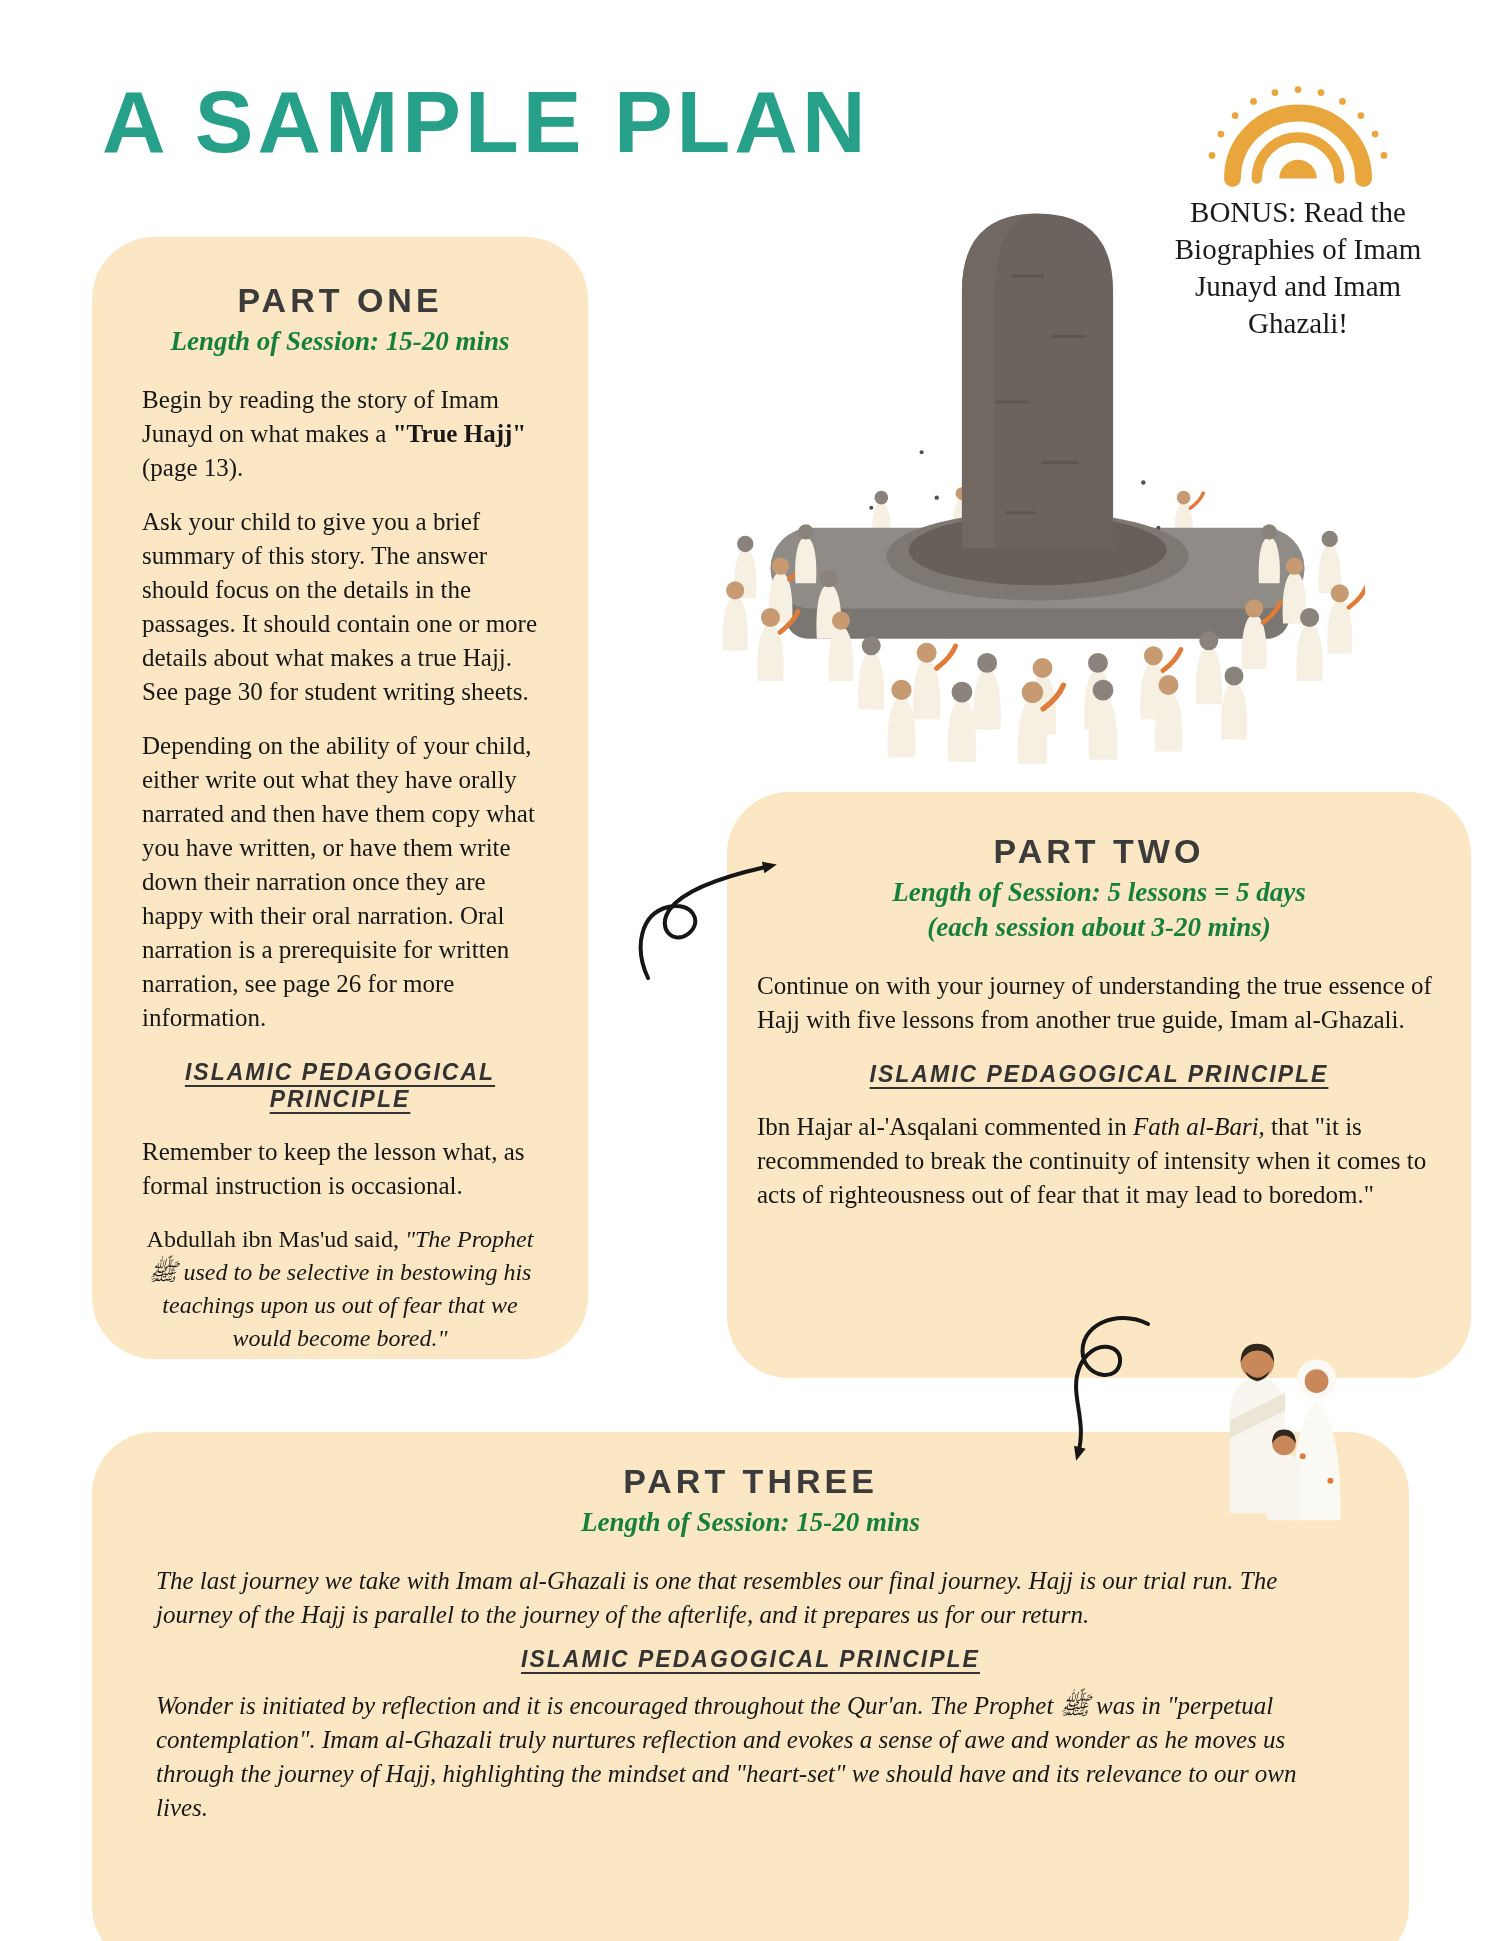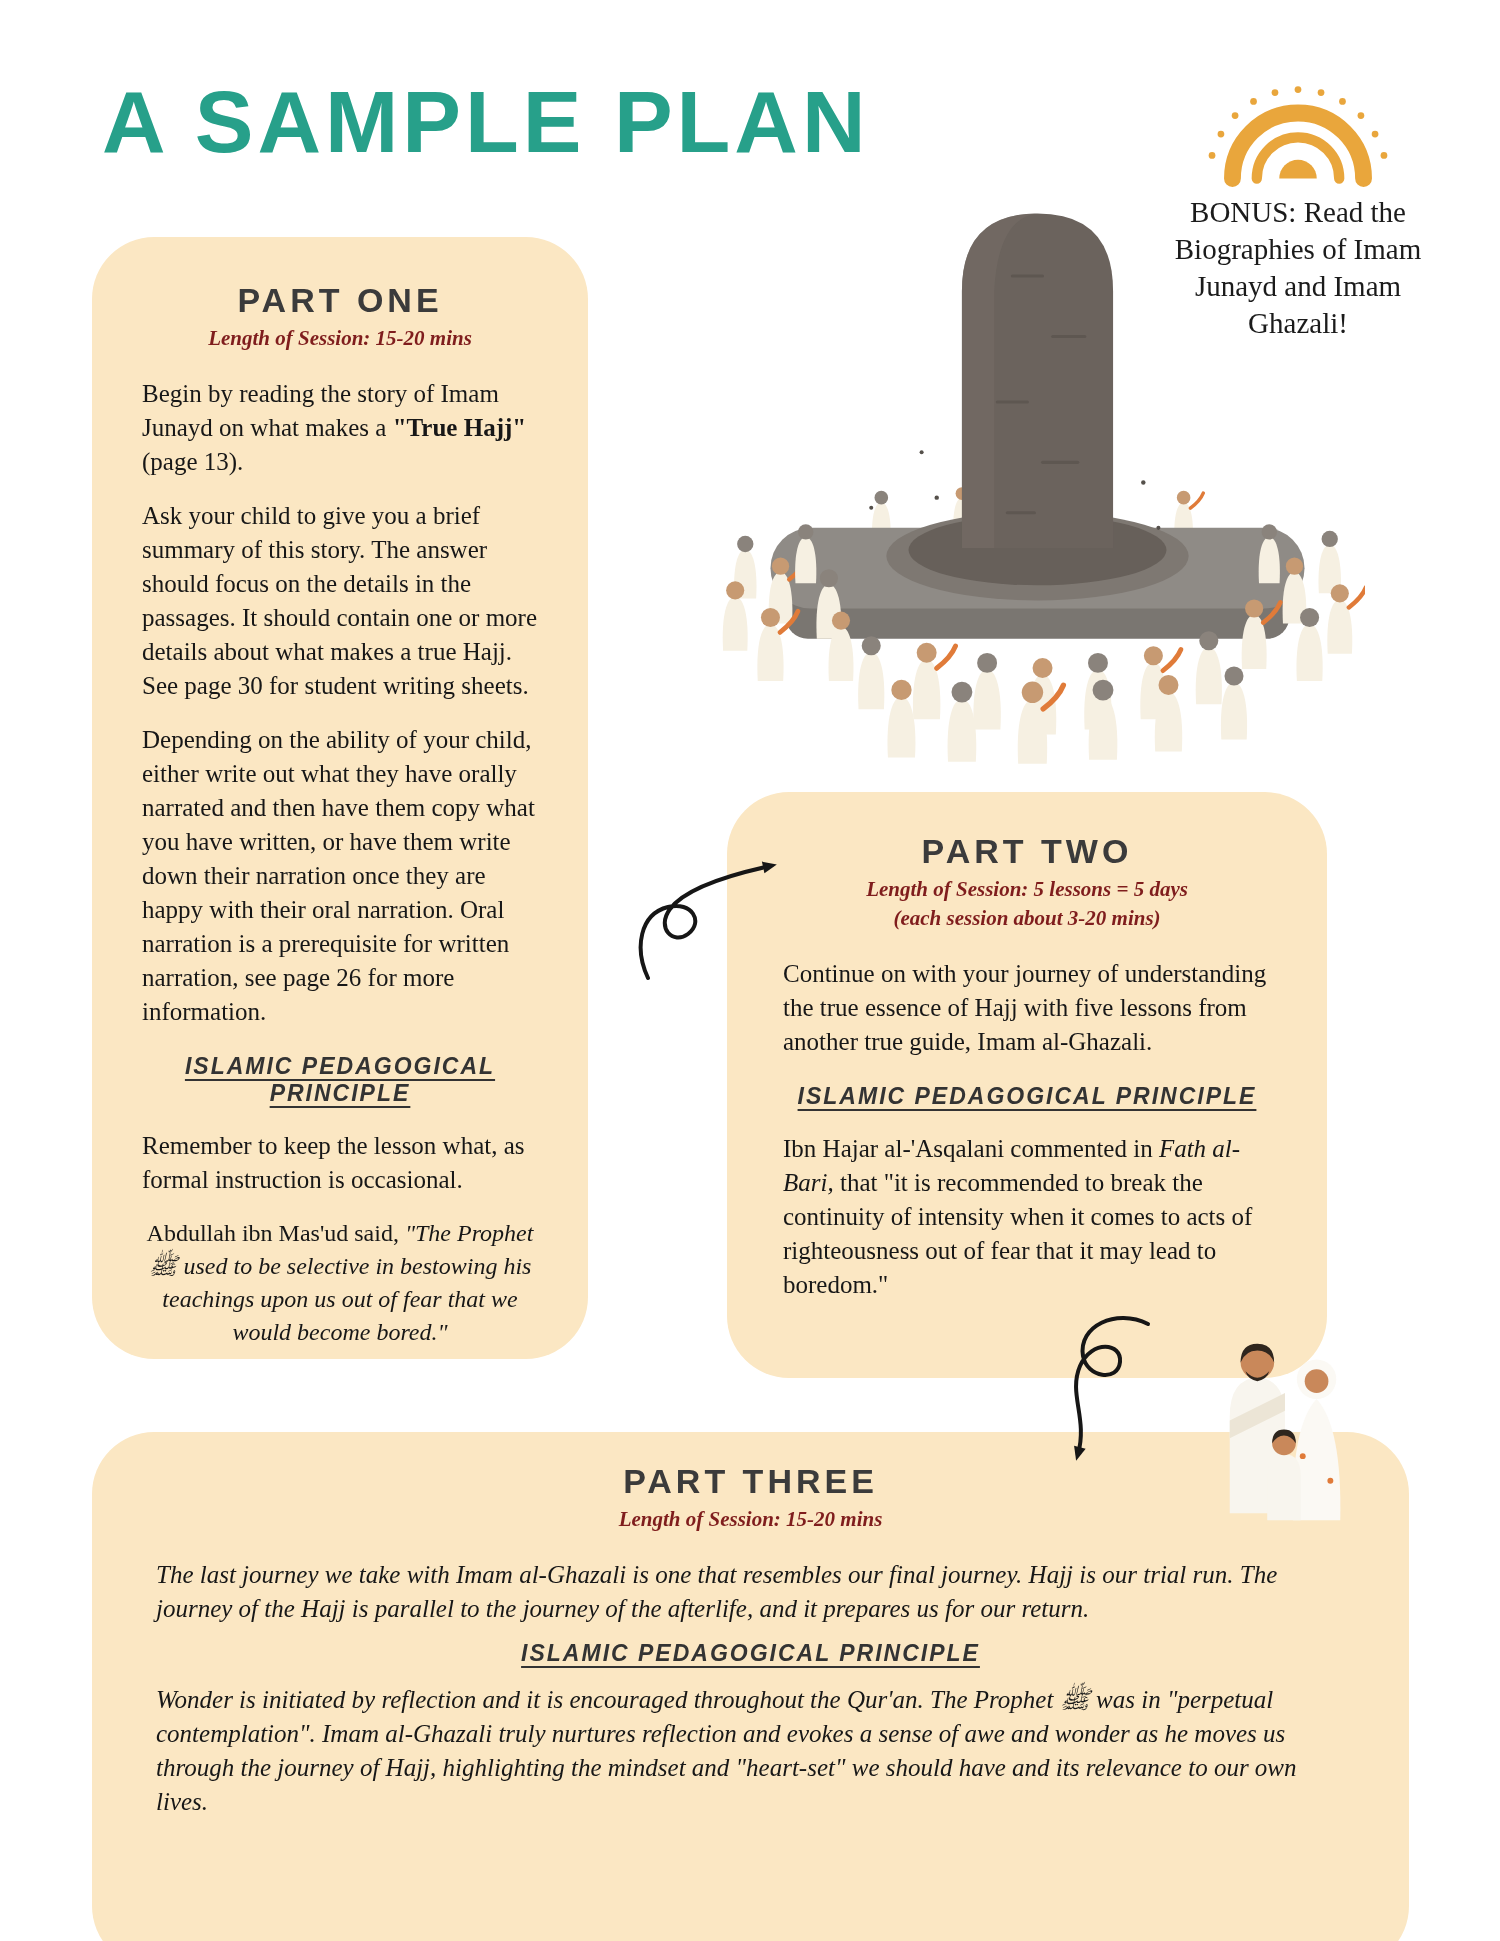--- a/index.html
+++ b/index.html
@@ -14,30 +14,30 @@
     font-size:88px; letter-spacing:4px; color:#27A08A; line-height:1;
   }
   .bonus { position:absolute; left:1160px; top:66px; width:276px; text-align:center; }
   .sun-icon { display:block; margin:0 auto; width:206px; height:122px; }
   .bonus-text { font-size:29px; line-height:1.28; color:#1b1b1b; margin-top:6px; }
 
   .jamarat { position:absolute; left:710px; top:195px; width:655px; height:570px; z-index:2; }
 
   .card { position:absolute; background:#FBE7C3; border-radius:62px; z-index:1; overflow:hidden; }
   .card-one   { left:92px;  top:237px;  width:496px;  height:1122px; padding:44px 50px; }
-  .card-two   { left:727px; top:792px;  width:600px;  height:586px;  padding:40px 56px; }
+  .card-two   { left:727px; top:792px;  width:744px;  height:586px;  padding:40px 30px; }
   .card-three { left:92px;  top:1420px; width:1317px; height:536px;  padding:30px 64px; text-align:center;margin-top:12px; }
 
   .part-title {
     font-family:"Liberation Sans", sans-serif; font-weight:600; font-size:34px;
     letter-spacing:4px; color:#3b3b3b; text-align:center; margin-bottom:6px;
   }
   .session {
-    font-style:italic; font-weight:700; font-size:21px; text-align:center;
-    color:#7f1d1d; margin-bottom:4px;
+    font-style:italic; font-weight:700; font-size:27px; text-align:center;
+    color:#15803d; margin-bottom:4px;
   }
   .session.last { margin-bottom:26px; }
   .body-text { font-size:25px; line-height:1.36; margin-bottom:20px; color:#171717; text-align:left; }
   .card-three .body-text { text-align:left; margin-bottom:12px;font-style:italic; }
   .principle-heading {
     font-family:"Liberation Sans", sans-serif; font-weight:600; font-size:23px;
     letter-spacing:2px; color:#333333; text-align:center;
     text-decoration:underline; text-underline-offset:5px;
     margin:24px 0 22px 0;
     font-style:italic;

